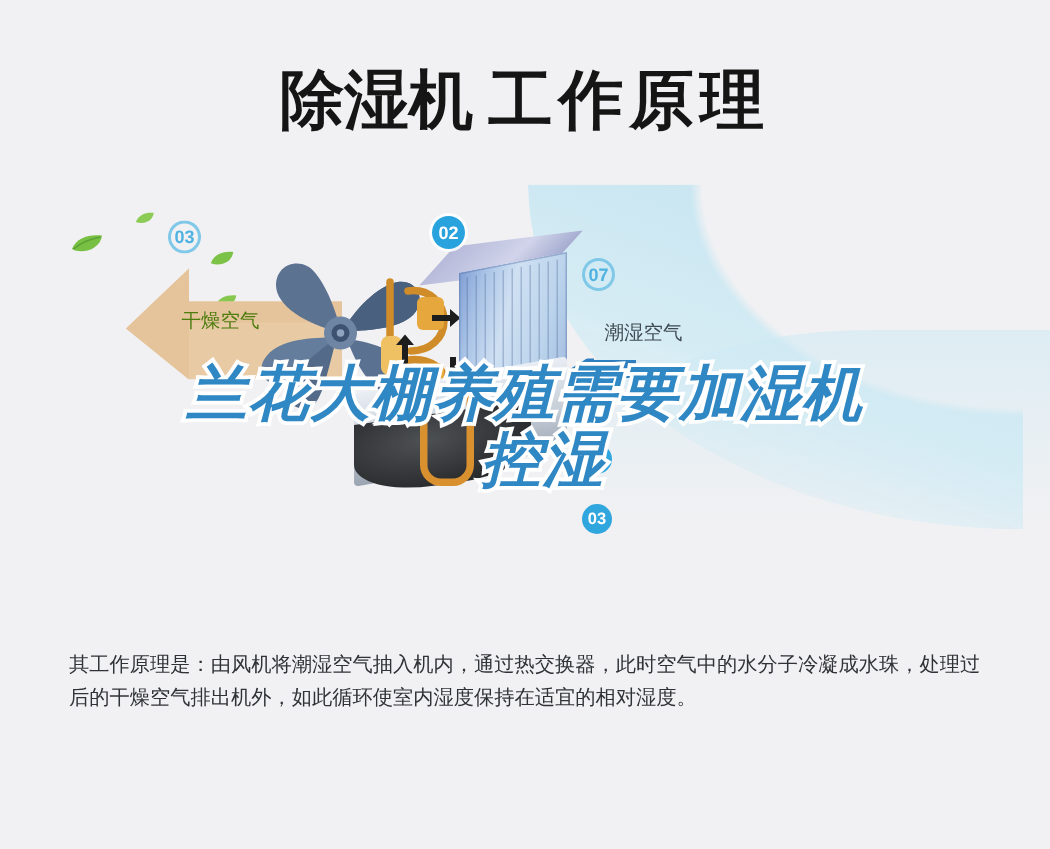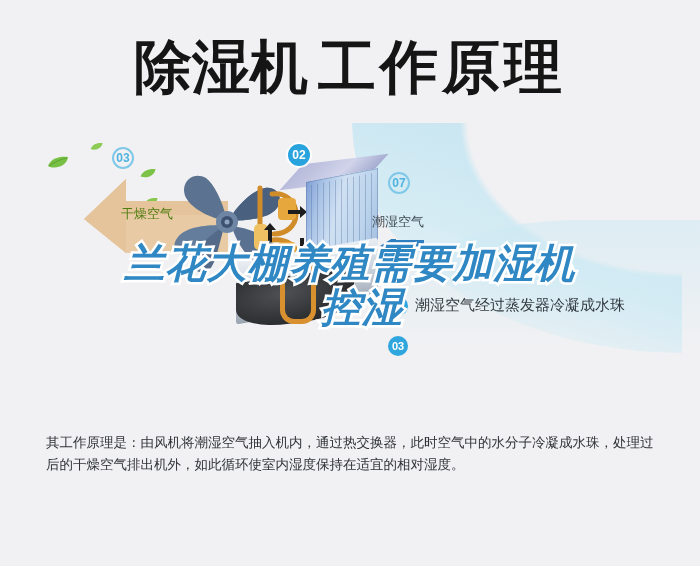--- a/index.html
+++ b/index.html
@@ -18,21 +18,21 @@
   }
 
   
   .title-bar {
     position: absolute;
     top: 28px; left: 0; right: 0;
     text-align: center;
     height: 78px;
   }
   .title-text {
-    font-size: 58px;
+    font-size: 43px;
     line-height: 78px;
     font-weight: bold;
     color: #151515;
     letter-spacing: 2px;
     font-family: "Liberation Sans", "DejaVu Sans", sans-serif;
     white-space: nowrap;
   }
   .title-text .t1 { letter-spacing: 0px; }
   .title-text .t2 { letter-spacing: 4px; margin-left: 10px; }
 
@@ -361,21 +361,21 @@
           <i style="left:53px"></i>
         <i style="left:59px"></i>
           <i style="left:65px"></i>
       </div>
     </div>
 
     <div class="badge" style="left:288px;top:19px;">02</div>
     <div class="callout">热交换器</div>
 
     <div class="badge ghost" style="left:388px;top:47px;">07</div>
-    <div class="diag-label" style="left:372px;top:88px;">潮湿空气</div>
+    <div class="diag-label" style="left:403px;top:88px;">潮湿空气</div>
     <div class="in-arrow">
       <svg width="46" height="14" viewBox="0 0 46 14">
         <path d="M46 1 L18 1 L18 -3 L2 7 L18 17 L18 13 L46 13 Z" fill="#2f7fc0" transform="translate(0,0)"></path>
       </svg>
     </div>
 
     <div class="housing"></div>
     <div class="compressor-tag">压缩机</div>
     <div class="housing-dark"></div>
     <div class="pipe-u"></div>
@@ -388,21 +388,20 @@
     <div class="overlay-line second">控湿</div>
   </div>
 
   <div class="steps">
     <div class="step" style="visibility:hidden;">
       <div class="step-badge">01</div>
       <div class="step-text">机器内置风机将潮湿空气抽入机内</div>
     </div>
     <div class="step">
       <div class="step-badge">02</div>
-      <div class="step-text">潮湿空气经过蒸发器冷凝成水珠</div>
     </div>
     <div class="step">
       <div class="step-badge">03</div>
     </div>
   </div>
 
   <div class="body-copy">
     <p class="para">其工作原理是：由风机将潮湿空气抽入机内，通过热交换器，此时空气中的水分子冷凝成水珠，处理过后的干燥空气排出机外，如此循环使室内湿度保持在适宜的相对湿度。</p>
   </div>
 

